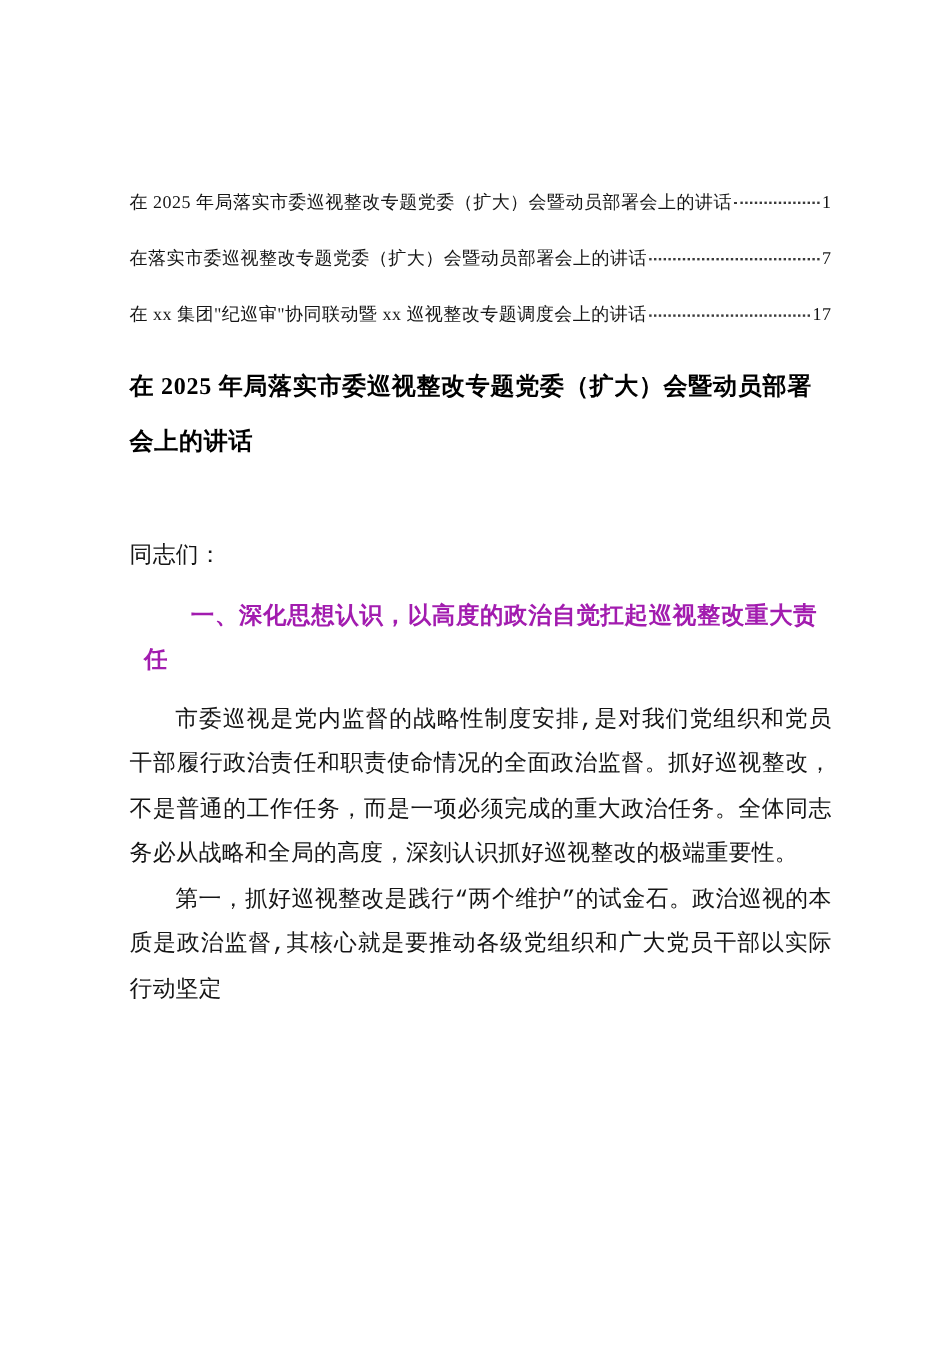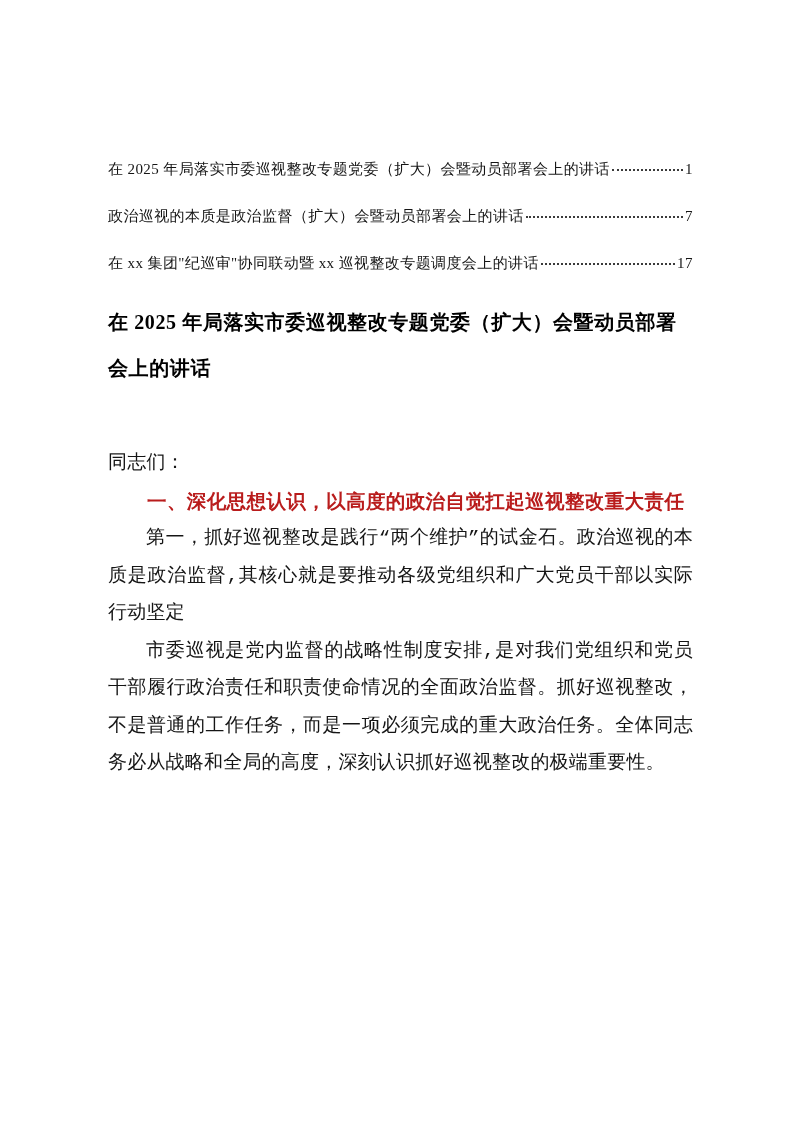--- a/index.html
+++ b/index.html
@@ -53,28 +53,28 @@
   .doc-body {
     margin-top: 54px;
     font-size: 19px;
     line-height: 37.5px;
     text-align: justify;
     letter-spacing: 0.2px;
   }
   .doc-body p { margin: 0; font-family: Liberation Mono, monospace; }
   .indent { text-indent: 2em; }
   .section-heading {
-    margin: 0;
+    margin: 12px;
     font-family: "Liberation Sans", "DejaVu Sans", sans-serif;
     font-weight: 700;
     font-size: 19.5px;
     line-height: 37.5px;
     text-indent: 2em;
     letter-spacing: 0.4px;
-    color: #b91c1c;
+    color: #a21caf;
   }
   
   .page-footer {
     position: absolute;
     top: 1030px;
     right: 130px;
     font-size: 17px;
     color: #1a1a1a;
   }
   .page-footer .dash { color: #8a8a8a; }
@@ -85,37 +85,37 @@
 
 <div class="page">
 
   <nav class="toc">
     <div class="toc-entry">
       <span class="toc-label">在 2025 年局落实市委巡视整改专题党委（扩大）会暨动员部署会上的讲话</span>
       <span class="toc-leader"></span>
       <span class="toc-page">1</span>
     </div>
     <div class="toc-entry">
-      <span class="toc-label">政治巡视的本质是政治监督（扩大）会暨动员部署会上的讲话</span>
+      <span class="toc-label">在落实市委巡视整改专题党委（扩大）会暨动员部署会上的讲话</span>
       <span class="toc-leader"></span>
       <span class="toc-page">7</span>
     </div>
     <div class="toc-entry">
       <span class="toc-label">在 xx 集团"纪巡审"协同联动暨 xx 巡视整改专题调度会上的讲话</span>
       <span class="toc-leader"></span>
       <span class="toc-page">17</span>
     </div>
   </nav>
 
   <h1 class="doc-title">在 2025 年局落实市委巡视整改专题党委（扩大）会暨动员部署会上的讲话</h1>
 
   <div class="doc-body">
     <p>同志们：</p>
     <h2 class="section-heading">一、深化思想认识，以高度的政治自觉扛起巡视整改重大责任</h2>
+    <p class="indent">市委巡视是党内监督的战略性制度安排,是对我们党组织和党员干部履行政治责任和职责使命情况的全面政治监督。抓好巡视整改，不是普通的工作任务，而是一项必须完成的重大政治任务。全体同志务必从战略和全局的高度，深刻认识抓好巡视整改的极端重要性。</p>
     <p class="indent">第一，抓好巡视整改是践行“两个维护”的试金石。政治巡视的本质是政治监督,其核心就是要推动各级党组织和广大党员干部以实际行动坚定</p>
-    <p class="indent">市委巡视是党内监督的战略性制度安排,是对我们党组织和党员干部履行政治责任和职责使命情况的全面政治监督。抓好巡视整改，不是普通的工作任务，而是一项必须完成的重大政治任务。全体同志务必从战略和全局的高度，深刻认识抓好巡视整改的极端重要性。</p>
   </div>
 
   <div class="page-footer">
     <span class="dash">—</span><span class="num">1</span><span class="dash">—</span>
   </div>
 
 </div>
 
 </body></html>

